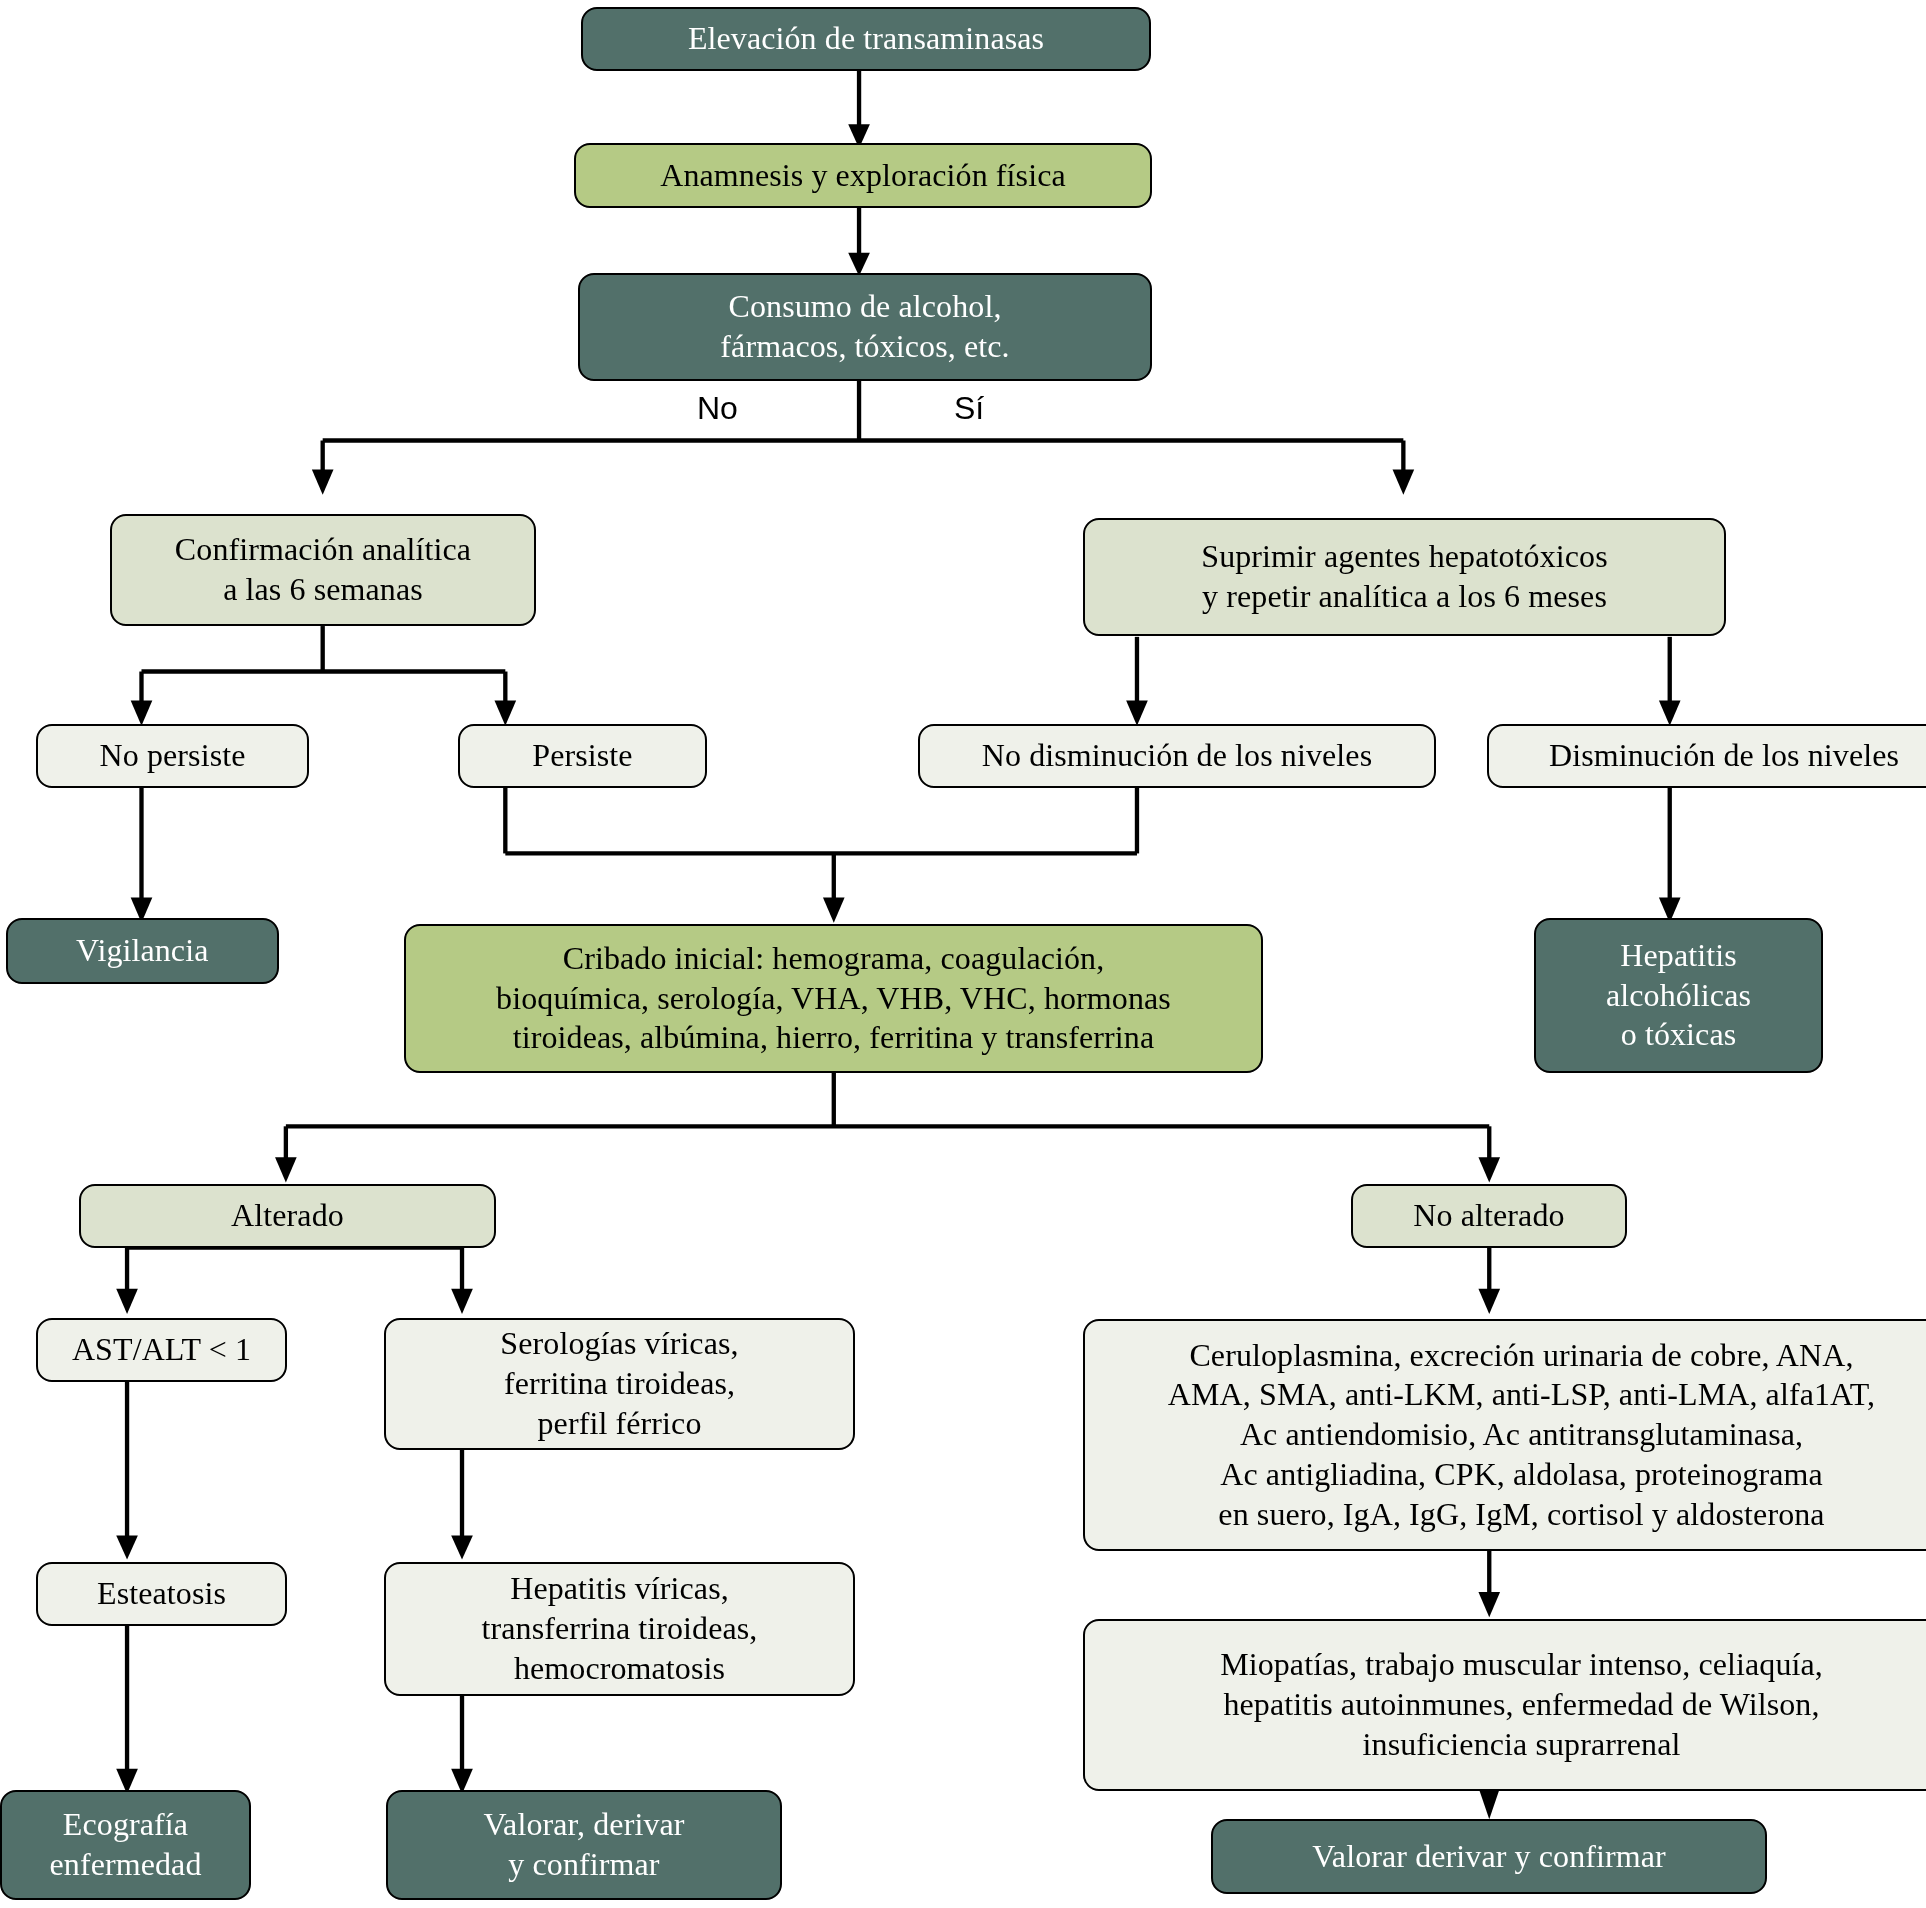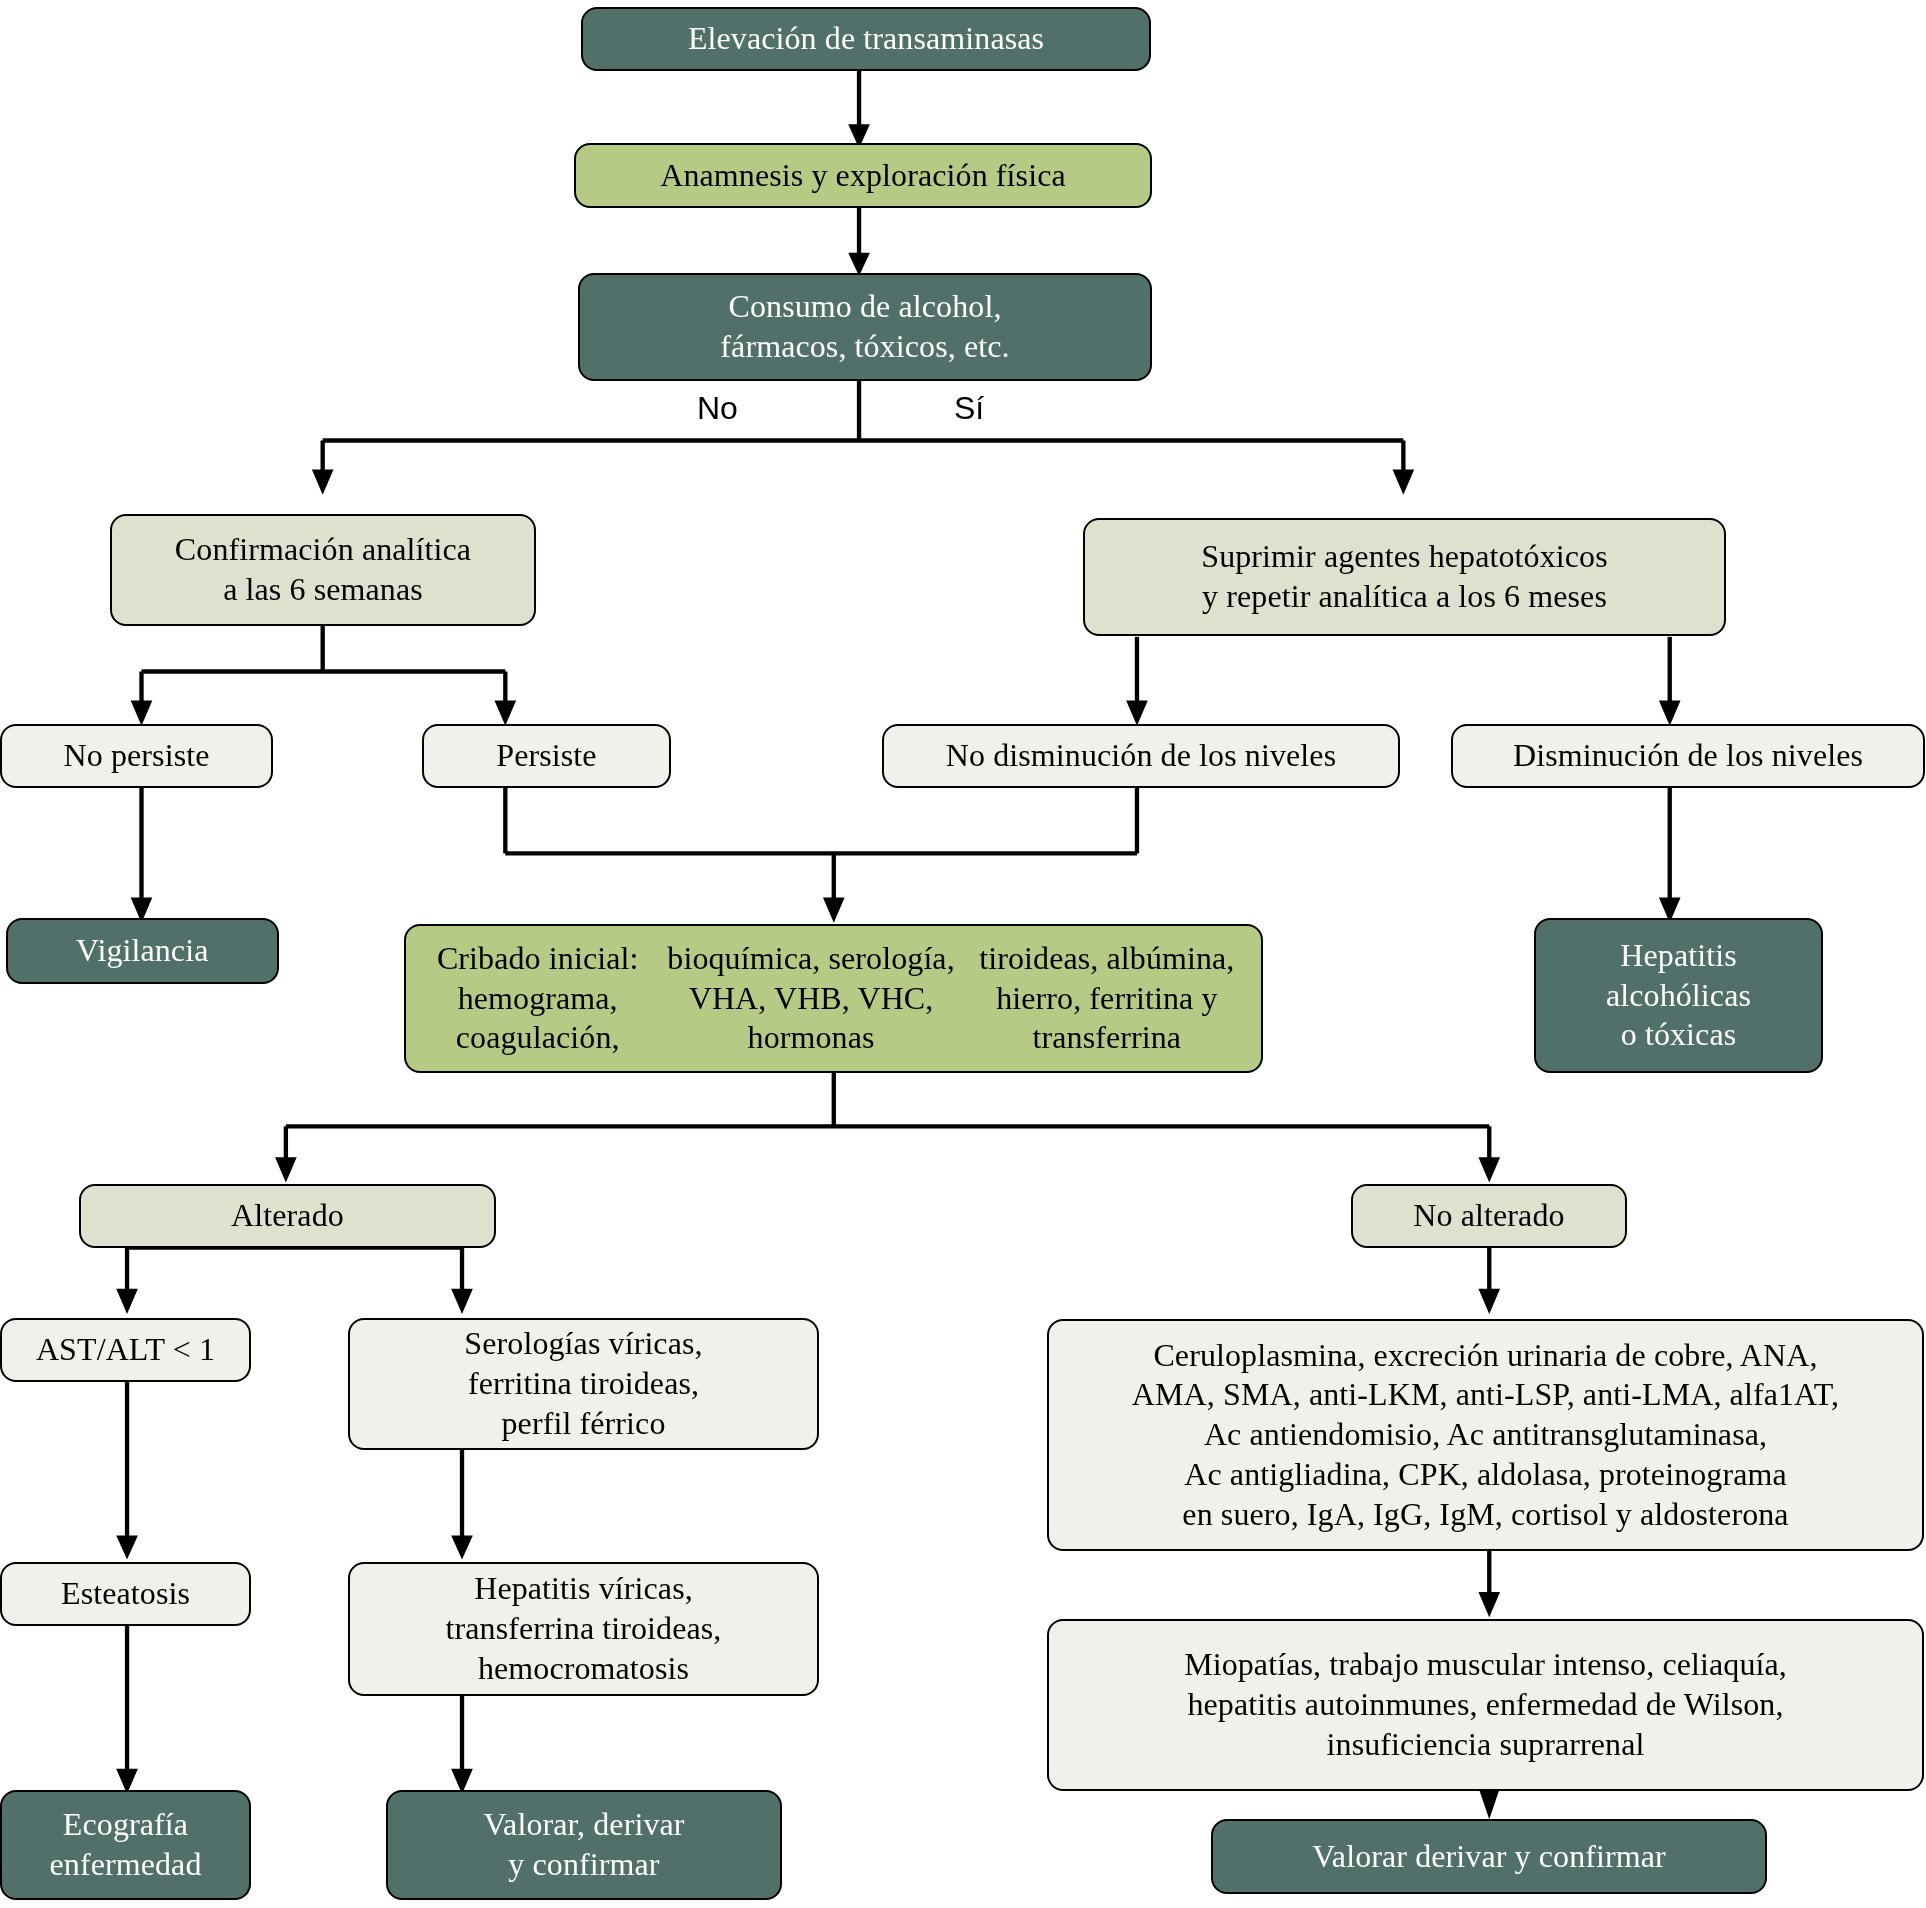--- a/index.html
+++ b/index.html
@@ -16,21 +16,21 @@
     justify-content:center;
     text-align:center;
     line-height:1.24;
     letter-spacing:0.1px;
     padding:4.3px 10px;
     font-family:Liberation Serif, serif;
   }
   .n-dark{background:#52706A;color:#ffffff;}
   .n-olive{background:#B5CA85;color:#000000;}
   .n-sage{background:#DCE2CE;color:#000000;}
-  .n-pale{background:#EFF1EA;color:#000000;}
+  .n-pale{background:#EFF1EA;color:#000000;margin-left:36px;}
 
   .label{
     position:absolute;
     color:#000000;
     white-space:nowrap;
   }
 
   svg.wires{position:absolute;left:0;top:0;width:1926px;height:1909px;pointer-events:none;}
   svg.wires line,svg.wires path{stroke:#000000;stroke-width:6;fill:none;}
   svg.wires polygon{fill:#000000;}
@@ -157,21 +157,21 @@
   </div>
 
   <div class="node n-pale" style="left:1451px;top:724px;width:474px;height:64px;font-size:32px;">
     <span>Disminución de los niveles</span>
   </div>
 
   <div class="node n-dark" style="left:5.8px;top:918px;width:273px;height:66px;font-size:32px;">
     <span>Vigilancia</span>
   </div>
 
-  <div class="node n-olive" style="left:404px;top:924px;width:859px;height:149px;font-size:32px;">
+  <div class="node n-olive" style="left:404px;top:924px;width:859px;height:149px;font-size:32px;flex-direction:column;">
     <span>Cribado inicial: hemograma, coagulación,</span>
     <span>bioquímica, serología, VHA, VHB, VHC, hormonas</span>
     <span>tiroideas, albúmina, hierro, ferritina y transferrina</span>
   </div>
 
   <div class="node n-dark" style="left:1534px;top:918px;width:289px;height:155px;font-size:32px;flex-direction:column;">
     <span>Hepatitis</span>
     <span>alcohólicas</span>
     <span>o tóxicas</span>
   </div>

